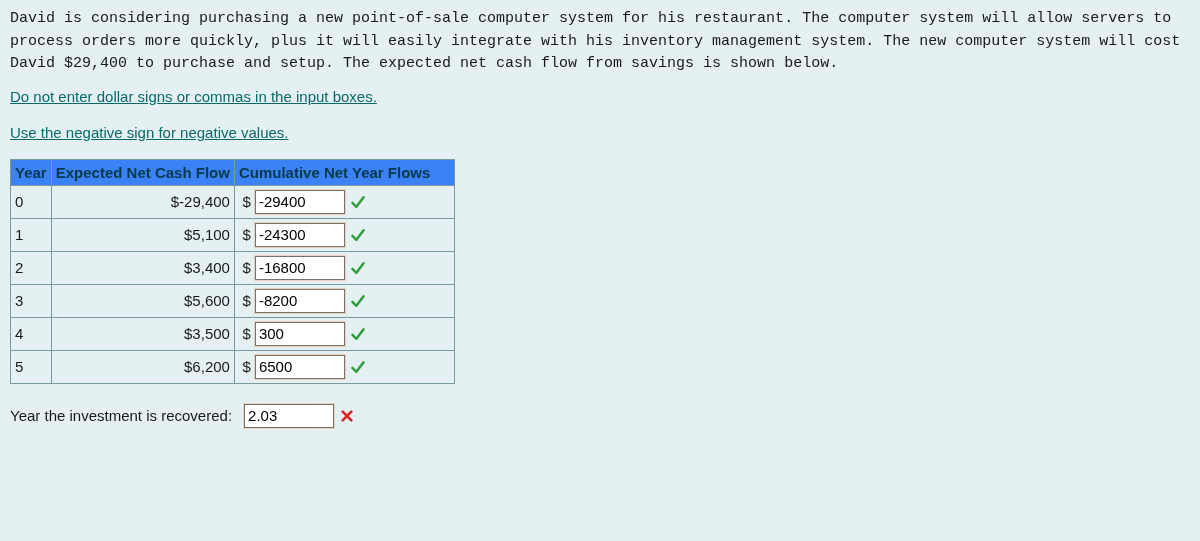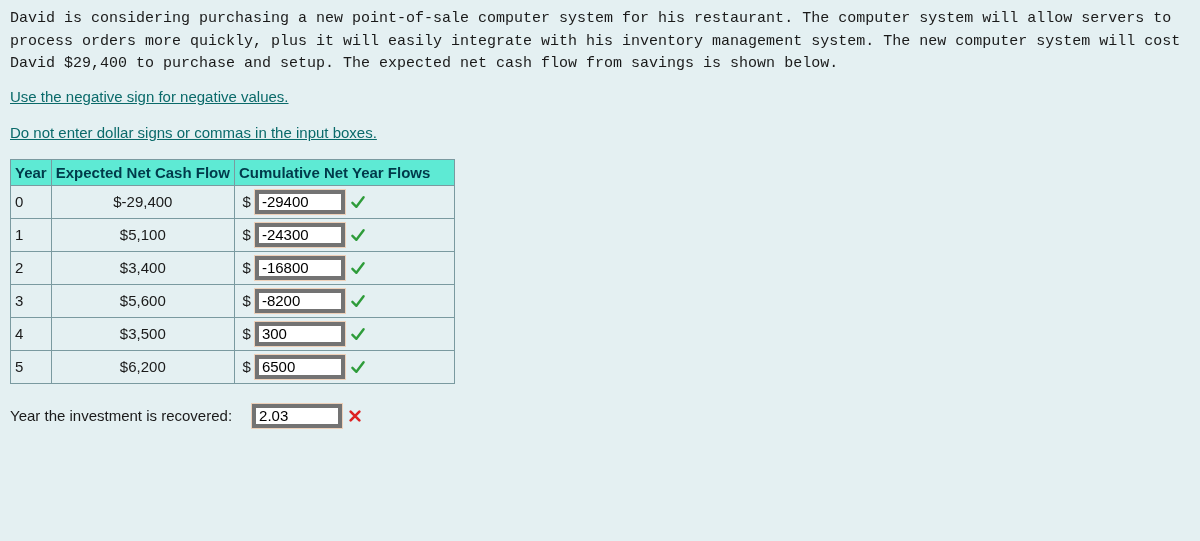--- a/index.html
+++ b/index.html
@@ -32,70 +32,70 @@
     margin-bottom: 20px;
   }
   table.cash th, table.cash td {
     border: 1px solid #7a9aa0;
     padding: 4px 4px;
     vertical-align: middle;
   }
   table.cash th {
     font-weight: bold;
     color: #003a4a;
-    background: #5eead4;
+    background: #3b82f6;
     text-align: left;
   }
   .year-col { text-align: left; min-width: 36px;}
-  .cash-col { text-align: center; min-width: 180px;}
+  .cash-col { text-align: right; min-width: 180px;}
   .cum-col  { min-width: 220px;}
   .cum-cell {
     display: flex;
     align-items: center;
     gap: 4px;
   }
   .dollar {
     width: 12px;
     text-align: right;
   }
   .num-input {
     font-family: inherit;
     font-size: 15px;
     height: 24px;
     width: 90px;
     padding: 1px 3px;
-    border: 4px solid #737373;
+    border: 1px solid #737373;
     box-shadow: 0 0 0 1px rgba(255,150,80,0.35);
     background: #fff;
   }
   .mark {
     width: 18px;
     display: inline-flex;
     justify-content: center;
   }
   .check svg { width: 16px; height: 16px; }
   .check path { stroke: #2e9c3a; stroke-width: 3; fill: none; stroke-linecap: round; stroke-linejoin: round;}
   .cross svg { width: 14px; height: 14px; }
   .cross path { stroke: #d22; stroke-width: 3; fill: none; stroke-linecap: round;}
   .answer-row {
     display: flex;
     align-items: center;
     gap: 4px;
   }
-  .answer-label { margin-right: 16px;}
+  .answer-label { margin-right: 8px;}
 </style>
 </head>
 <body>
 
 <div class="page">
 
   <div class="para">David is considering purchasing a new point-of-sale computer system for his restaurant. The computer system will allow servers to process orders more quickly, plus it will easily integrate with his inventory management system. The new computer system will cost David $29,400 to purchase and setup. The expected net cash flow from savings is shown below.</div>
 
+  <div class="instructions">Do not enter dollar signs or commas in the input boxes.</div>
   <div class="instructions">Use the negative sign for negative values.</div>
-  <div class="instructions">Do not enter dollar signs or commas in the input boxes.</div>
 
   <table class="cash">
     <thead>
       <tr>
         <th class="year-col">Year</th>
         <th class="cash-col">Expected Net Cash Flow</th>
         <th class="cum-col">Cumulative Net Year Flows</th>
       </tr>
     </thead>
     <tbody id="tbody">

